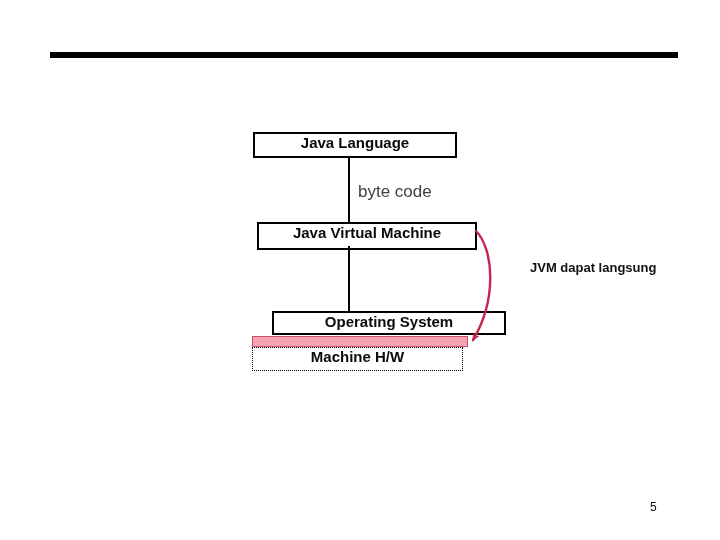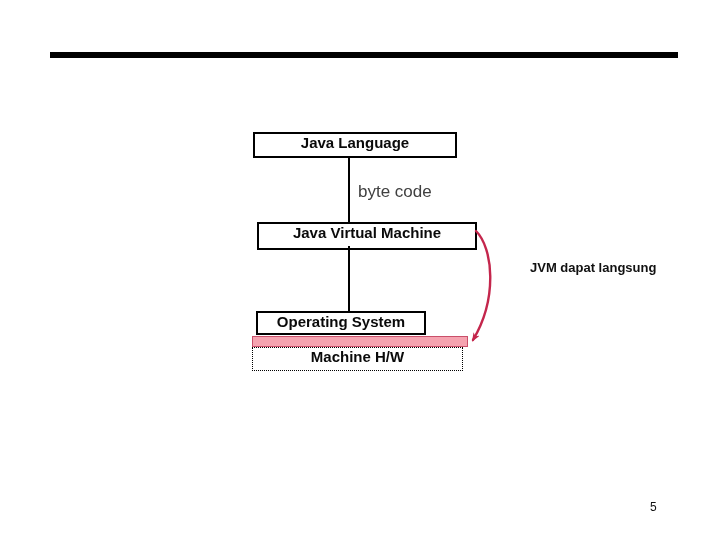--- a/index.html
+++ b/index.html
@@ -40,21 +40,21 @@
     display: flex;
     justify-content: center;
     font-weight: bold;
     font-size: 15px;
     color: #0a0a0a;
     box-sizing: border-box;
     white-space: nowrap;
   }
   .box-java-language { left: 253px; top: 132px; width: 204px; height: 26px; }
   .box-jvm           { left: 257px; top: 222px; width: 220px; height: 28px; }
-  .box-os            { left: 256px; top: 311px; width: 170px; height: 24px; }
+  .box-os            { left: 272px; top: 311px; width: 234px; height: 24px; }
   .box-computer-hw   {
     left: 252px; top: 347px; width: 211px; height: 24px;
     border: 1px dotted #000000;
   }
 
   .vline {
     width: 2px;
     background: #000000;
   }
   .vline-1 { left: 348px; top: 158px; height: 64px; }

